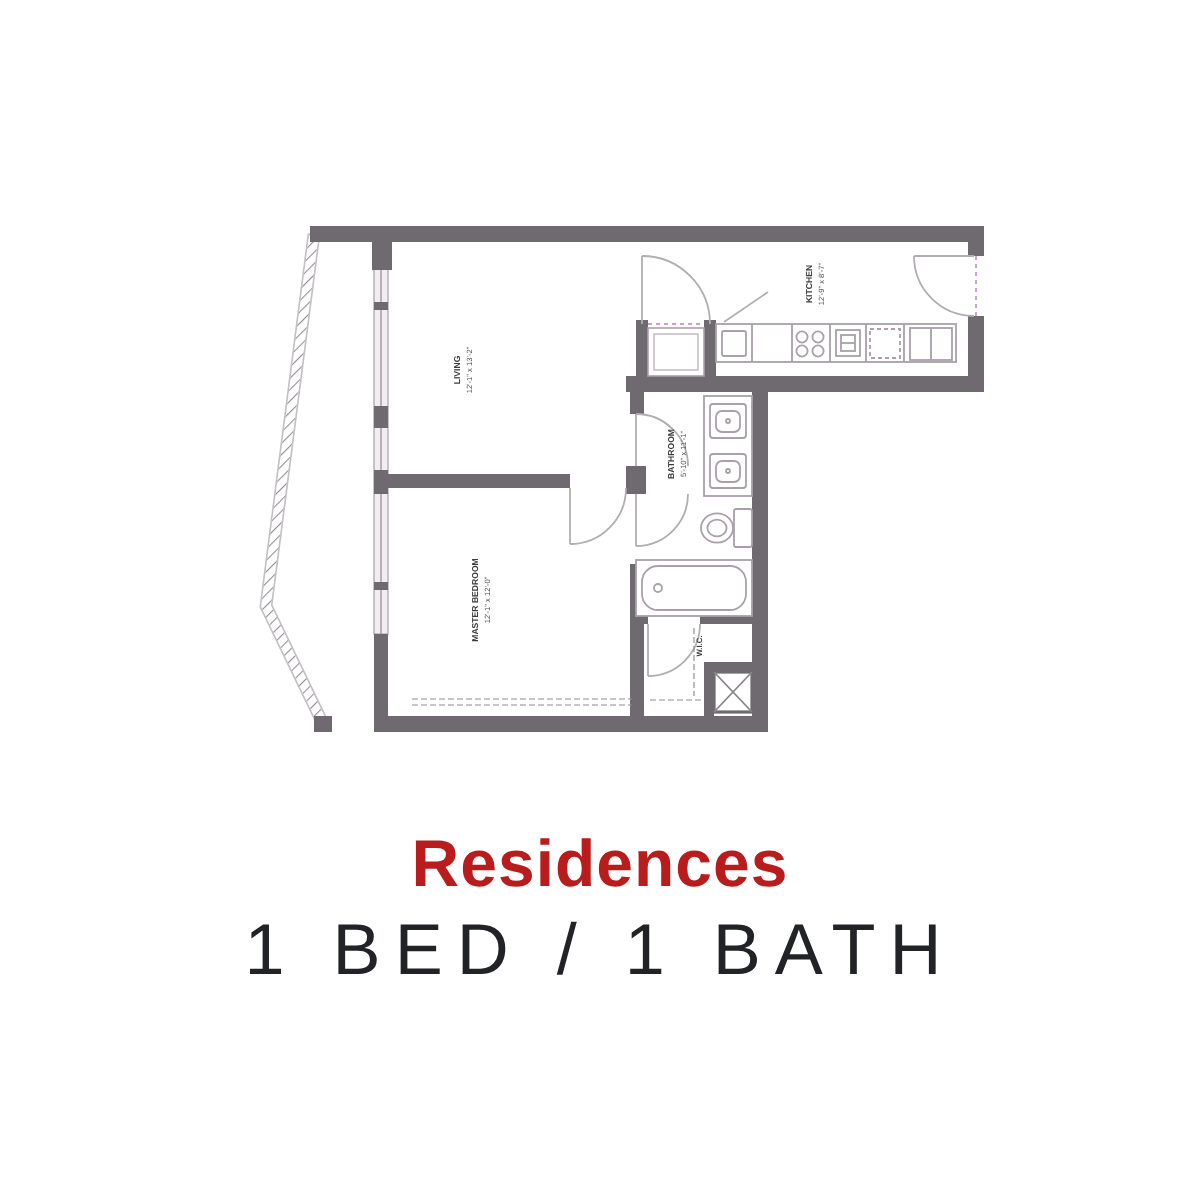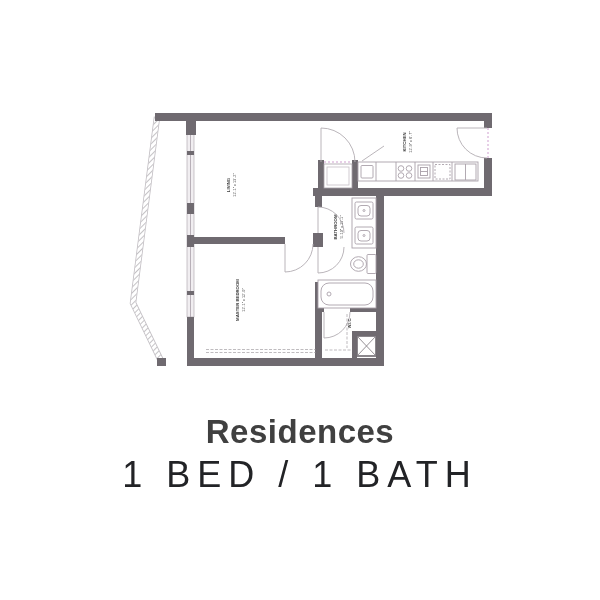--- a/index.html
+++ b/index.html
@@ -1,19 +1,19 @@
 <!DOCTYPE html>
 <html><head>
 <meta charset="utf-8">
 <style>
   html,body{margin:0;padding:0;background:#ffffff;width:600px;height:600px;overflow:hidden;}
   #stage{position:relative;width:600px;height:600px;background:#fff;font-family:"Liberation Sans",sans-serif;}
   #plan-svg{position:absolute;left:0;top:0;}
   .caption{position:absolute;left:0;top:414px;width:600px;text-align:center;}
-  .caption-title{font-size:33px;font-weight:700;color:#404040;letter-spacing:0.5px;line-height:1.1;}
+  .caption-title{font-size:33px;font-weight:700;color:#b91c1c;letter-spacing:0.5px;line-height:1.1;}
   .caption-subtitle{font-size:36px;font-weight:400;color:#222326;letter-spacing:7px;margin-top:5px;line-height:1.1;}
   text{font-family:"Liberation Sans",sans-serif;}
   .room-name{font-size:4.3px;font-weight:700;fill:#3b3b3b;}
   .room-dims{font-size:3.8px;font-weight:400;fill:#4d4d4d;}
   .wic-name{font-size:3.9px;font-weight:700;fill:#3b3b3b;}
 </style>
 </head>
 <body>
 
 <div id="stage">

